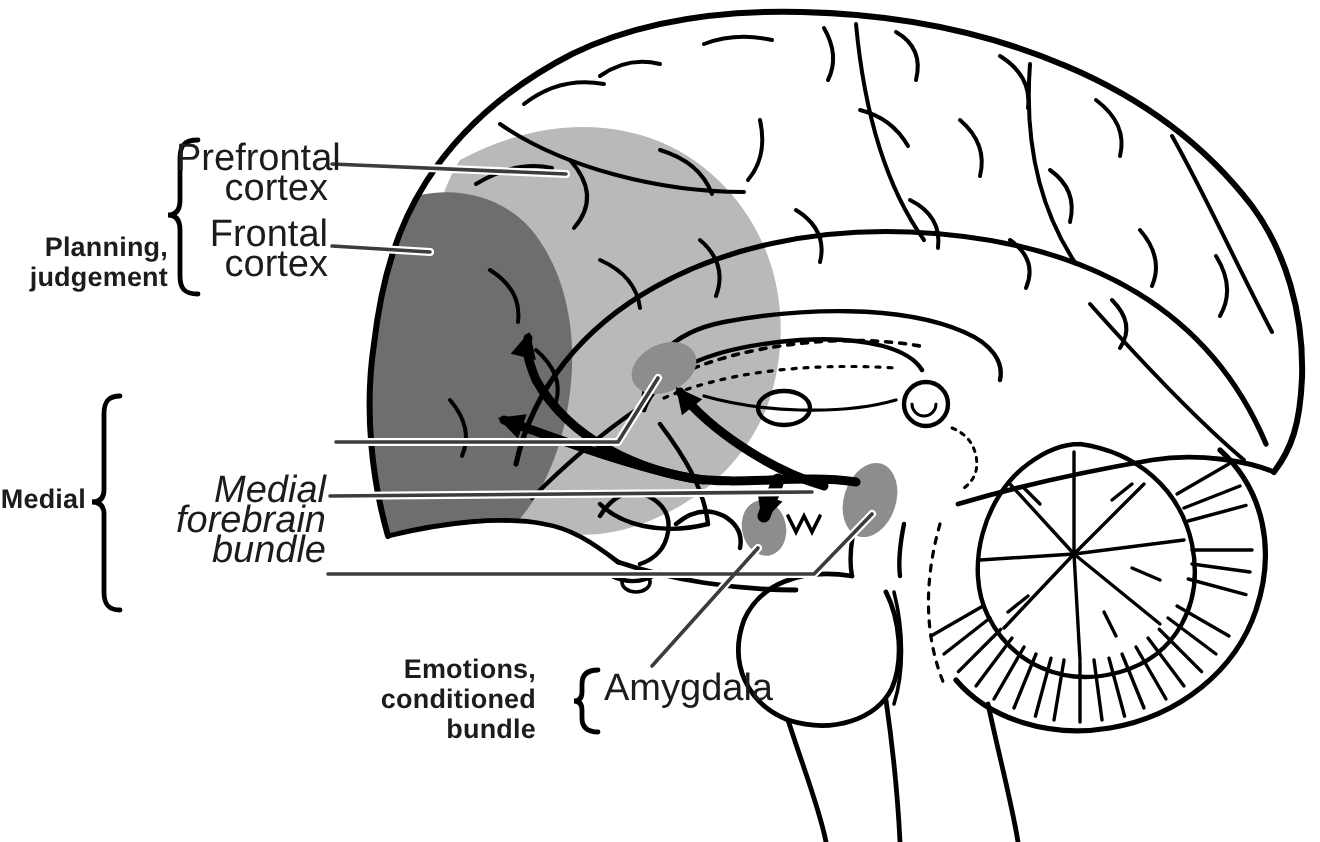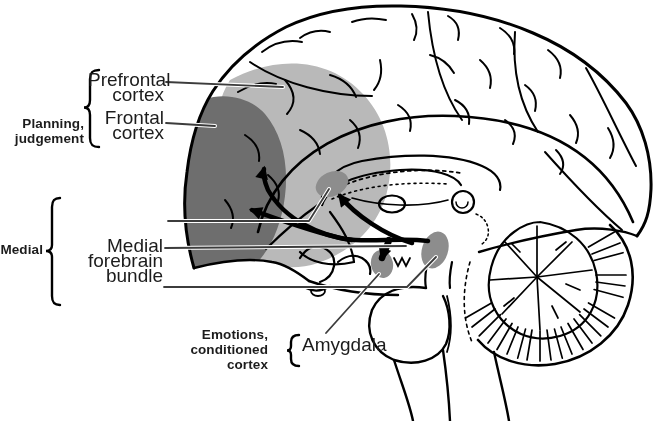--- a/index.html
+++ b/index.html
@@ -195,18 +195,18 @@
   </g>
 </svg>
 
 <div class="lbl bold" style="left:0px;top:88px;width:84px;margin-top:28px;">Planning,
 judgement</div>
 <div class="lbl" style="left:88px;top:72px;width:76px;">Prefrontal
 cortex</div>
 <div class="lbl" style="left:88px;top:110px;width:76px;">Frontal
 cortex</div>
 <div class="lbl bold" style="left:0px;top:242px;width:43px;">Medial</div>
-<div class="lbl" style="left:50px;top:238px;width:113px;">Medial forebrain
+<div class="lbl" style="left:50px;top:238px;width:113px;font-style:italic;">Medial forebrain
 bundle</div>
 <div class="lbl bold" style="left:148px;top:327px;width:120px;">Emotions,
-conditioned cortex</div>
+conditioned bundle</div>
 <div class="lbl left" style="left:302px;top:337px;width:72px;">Amygdala</div>
 </div>
 
 </body></html>

